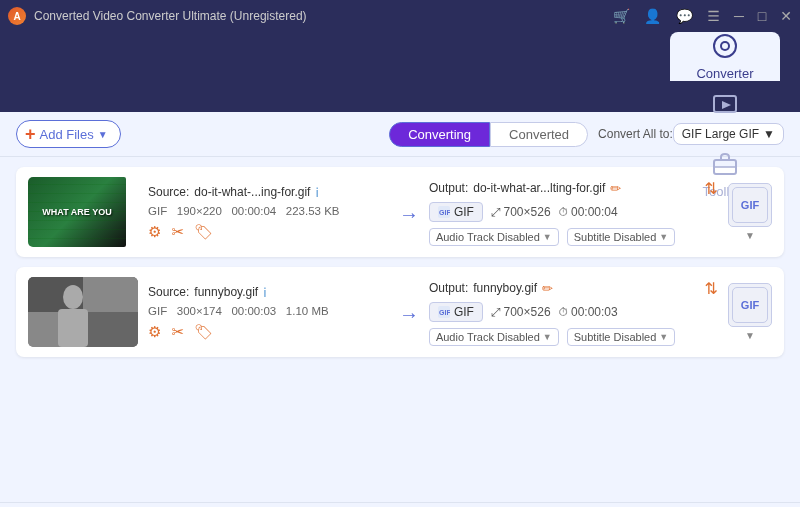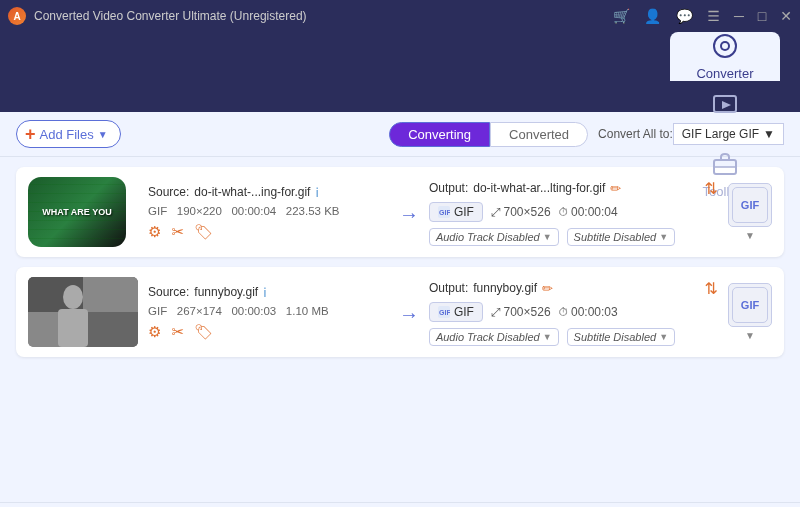--- a/index.html
+++ b/index.html
@@ -130,21 +130,21 @@
       align-items: center;
       font-size: 12px;
       color: #555;
       gap: 0;
     }
     .convert-all-select {
       display: flex;
       align-items: center;
       background: white;
       border: 1px solid #c5cbe8;
-      border-radius: 0;
+      border-radius: 8px;
       padding: 3px 8px;
       font-size: 12px;
       color: #333;
       gap: 4px;
       cursor: pointer;
     }
 
     
     .file-card {
       background: white;
@@ -253,21 +253,20 @@
       display: flex;
       align-items: center;
       border: 1px solid #c5cbe8;
       border-radius: 4px;
       padding: 2px 6px;
       font-size: 11px;
       color: #555;
       background: white;
       cursor: pointer;
       gap: 3px;
-      font-style: italic;
     }
     .dropdown-select .arrow { font-size: 9px; color: #888; }
     .output-thumb-btn {
       background: #eef0f8;
       border: 1px solid #c5cbe8;
       border-radius: 5px;
       width: 44px;
       height: 44px;
       display: flex;
       align-items: center;
@@ -289,21 +288,21 @@
       padding: 0 16px;
       gap: 8px;
       border-top: 1px solid #dde3f0;
     }
 
     
     .thumb-1 {
       width: 98px;
       height: 70px;
       background: linear-gradient(135deg, #1a5c2a 0%, #2a8040 50%, #111 100%);
-      border-radius: 13px;
+      border-radius: 2px;
       display: flex;
       align-items: center;
       justify-content: center;
       position: relative;
       overflow: hidden;
     }
     .thumb-1::before {
       content: '';
       position: absolute;
       top: 0; left: 0; right: 0; bottom: 0;
@@ -502,21 +501,21 @@
     </div>
     <div class="file-info">
       <div class="file-source">
         <span>Source:</span>
         <span>funnyboy.gif</span>
         <span class="info-icon">ℹ</span>
       </div>
       <div class="file-meta">
         <span>GIF</span>
         &nbsp;
-        <span>267×174</span>
+        <span>300×174</span>
         &nbsp;
         <span>00:00:03</span>
         &nbsp;
         <span>1.10 MB</span>
       </div>
       <div class="file-actions">
         <span class="file-action-icon">⚙</span>
         <span class="file-action-icon">✂</span>
         <span class="file-action-icon">🏷</span>
       </div>

